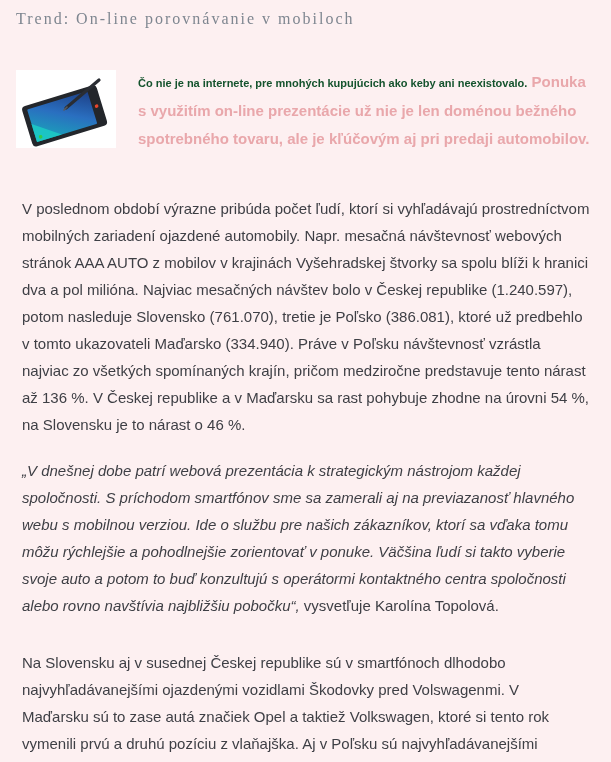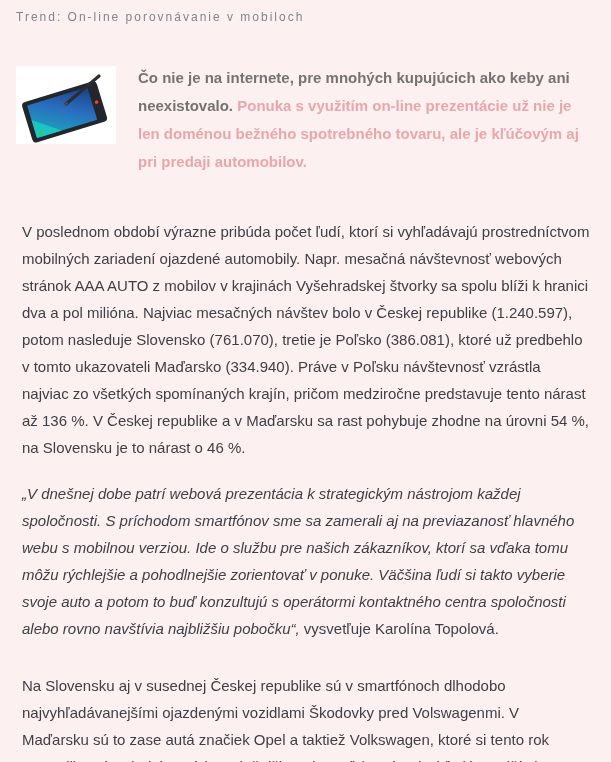--- a/index.html
+++ b/index.html
@@ -9,22 +9,22 @@
     background: #fdf0f1;
     font-family: "Liberation Sans", sans-serif;
     overflow: hidden;
   }
   .page {
     width: 611px;
     height: 762px;
     padding: 10px 18px 0 16px;
   }
   .article-title {
-    font-family: Liberation Sans, sans-serif;
-    font-size: 12px;
+    font-family: Liberation Serif, serif;
+    font-size: 16px;
     font-weight: 400;
     letter-spacing: 2px;
     color: #7e8690;
     white-space: nowrap;
   }
   .lead {
     display: flex;
     align-items: flex-start;
     gap: 22px;
     margin-top: 39px;
@@ -37,22 +37,22 @@
     margin-top: 3px;
   }
   .lead-image svg { display: block; }
   .lead-text {
     font-weight: bold;
     line-height: 28px;
     width: 457px;
     padding-top: 1px;
   }
   .lead-primary {
-    color: #737373;
-    font-size: 15px;
+    color: #14532d;
+    font-size: 11px;
   }
   .lead-secondary {
     color: #e9a7ab;
     font-size: 15px;
   }
   .body-copy {
     margin-top: 42px;
     width: 580px;
     color: #3e3f45;
     font-size: 15px;

